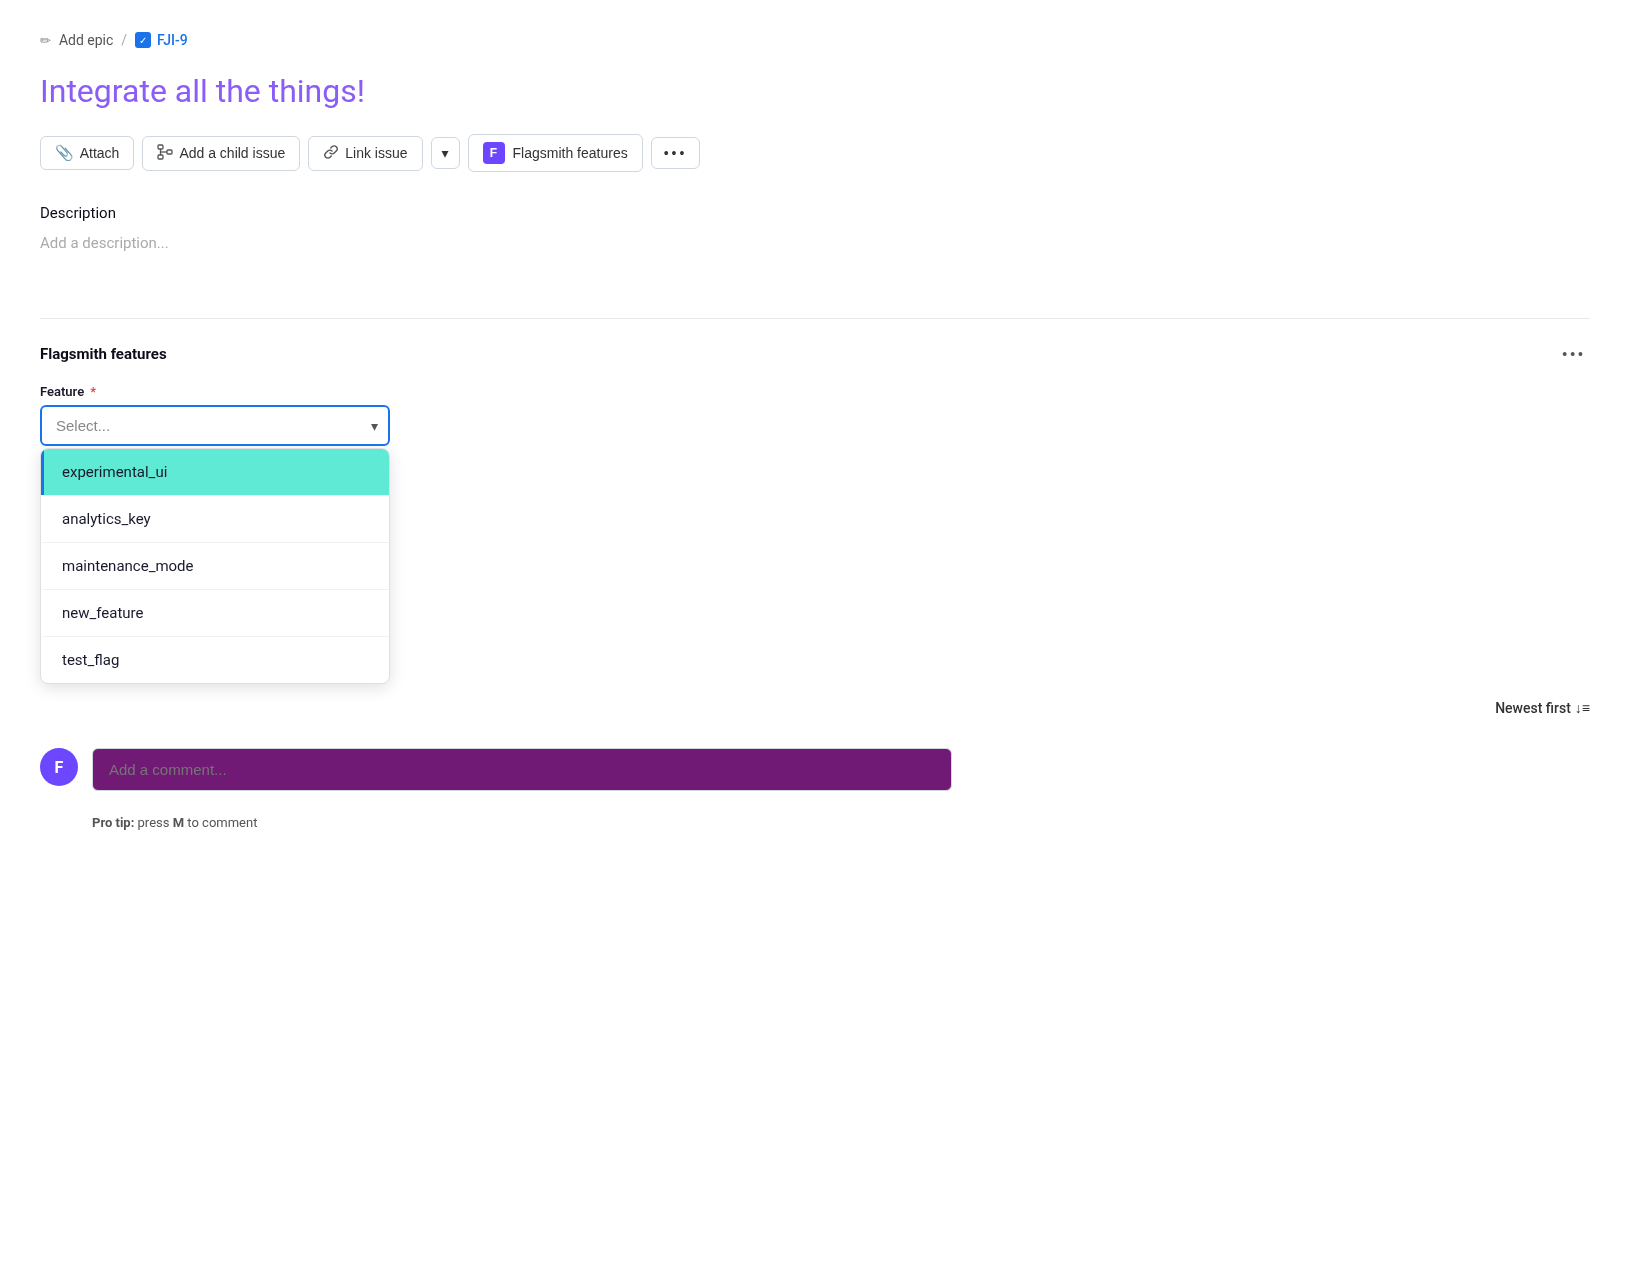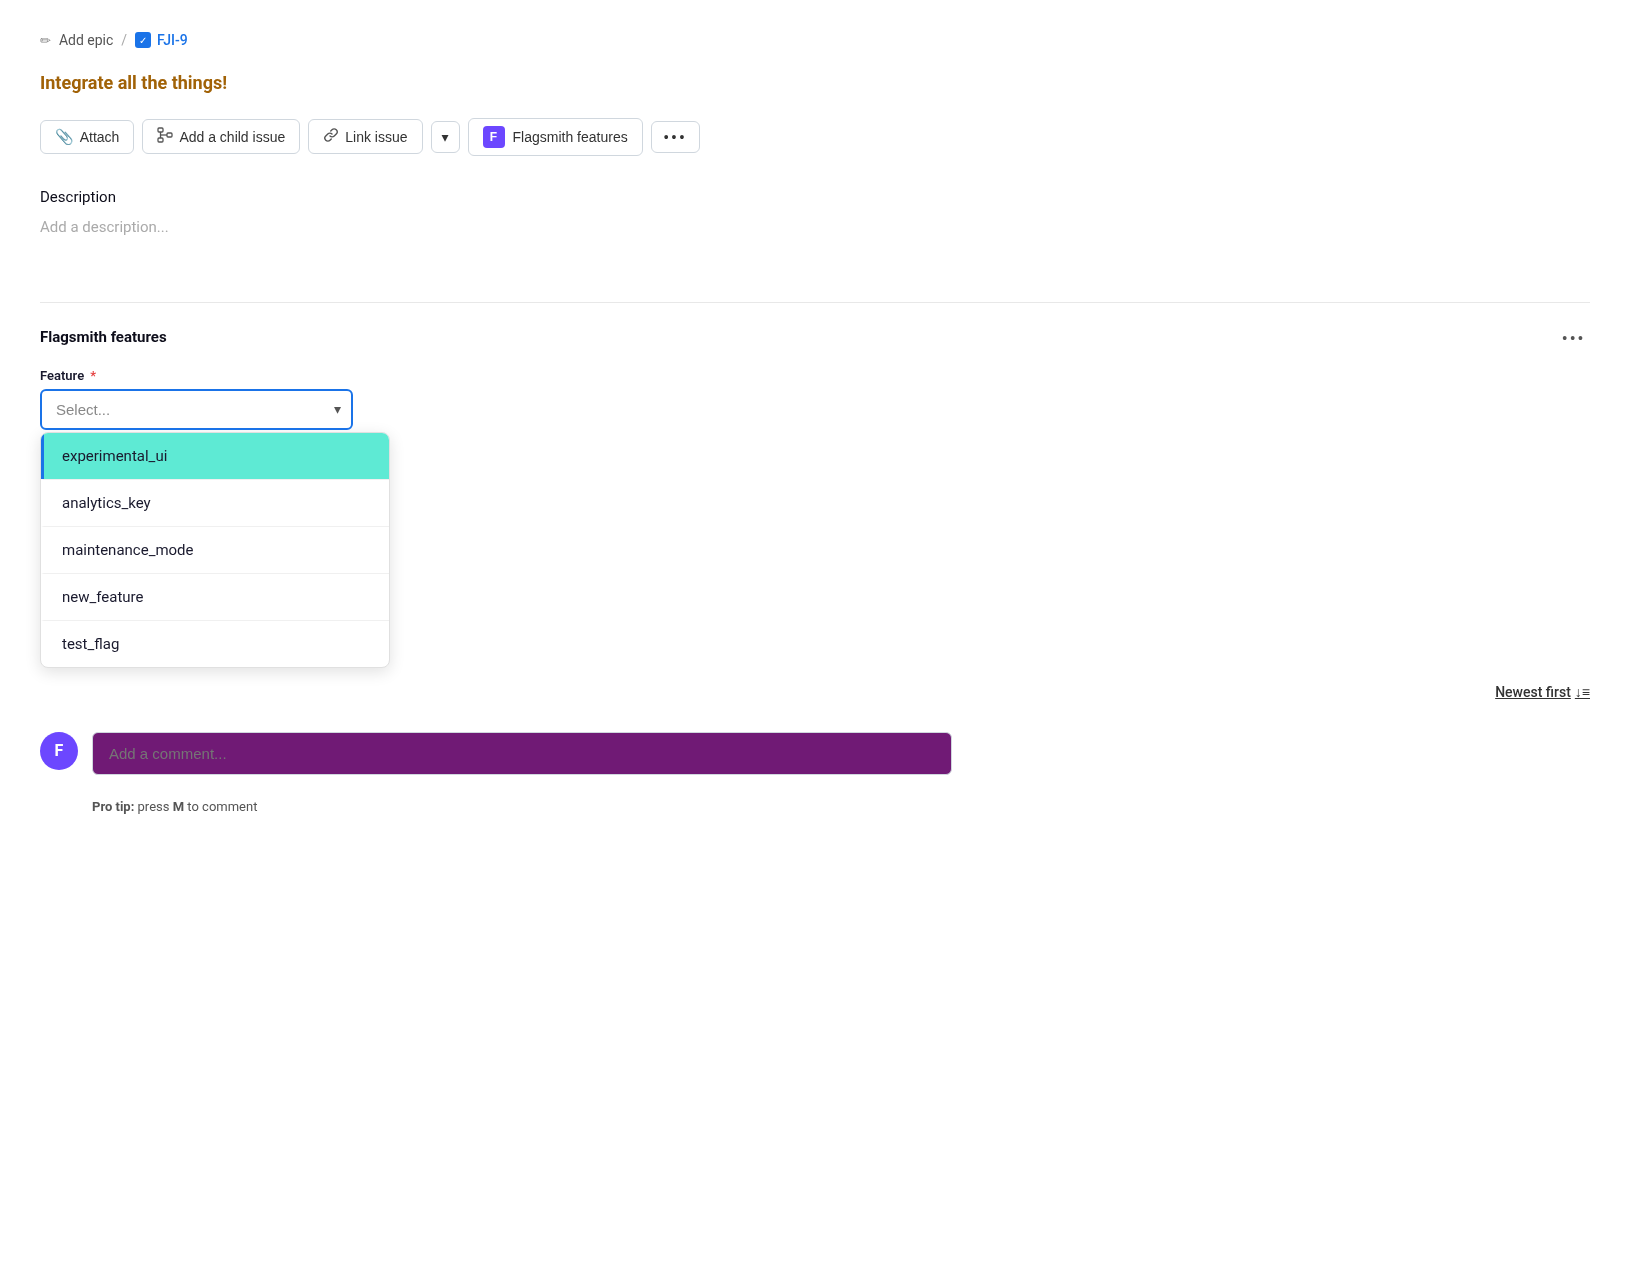--- a/index.html
+++ b/index.html
@@ -41,23 +41,23 @@
       border-radius: 3px;
       display: flex;
       align-items: center;
       justify-content: center;
       color: white;
       font-size: 10px;
     }
 
     
     .page-title {
-      font-size: 18px;
-      font-weight: 700;
-      color: #a16207;
+      font-size: 32px;
+      font-weight: 400;
+      color: #8b5cf6;
       margin-bottom: 24px;
       line-height: 1.2;
     }
 
     
     .toolbar {
       display: flex;
       align-items: center;
       gap: 8px;
       margin-bottom: 32px;
@@ -180,21 +180,21 @@
       display: flex;
       align-items: flex-end;
       gap: 6px;
     }
     .feature-label-required {
       color: #e53e3e;
       font-size: 13px;
     }
     .feature-select-wrapper {
       position: relative;
-      width: 313px;
+      width: 350px;
     }
     .feature-select {
       width: 100%;
       padding: 10px 14px;
       border: 2px solid #1a73e8;
       border-radius: 6px;
       font-size: 15px;
       color: #888;
       background: #fff;
       appearance: none;
@@ -240,21 +240,20 @@
     .sort-label {
       text-align: right;
       font-size: 14px;
       color: #333;
       font-weight: 500;
       margin-top: 16px;
       display: flex;
       align-items: center;
       justify-content: flex-end;
       gap: 4px;
-      text-decoration: underline;
     }
     .sort-label-icon {
       font-size: 14px;
     }
 
     
     .comment-section {
       display: flex;
       align-items: flex-start;
       gap: 14px;

